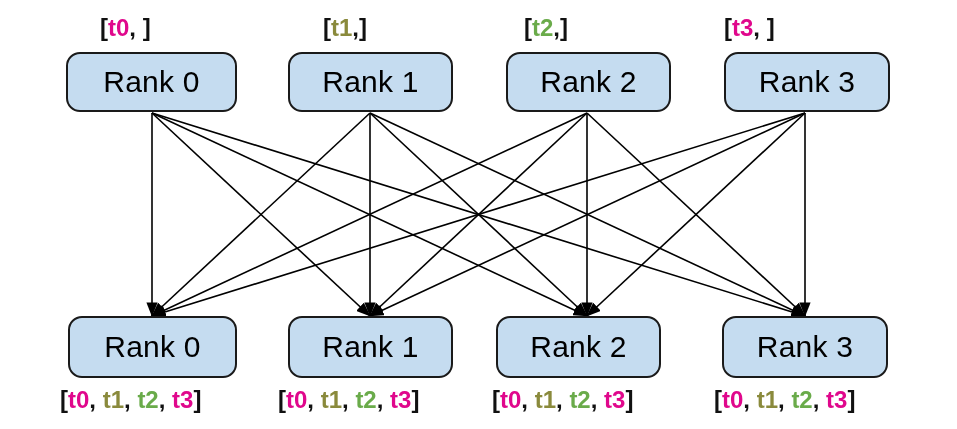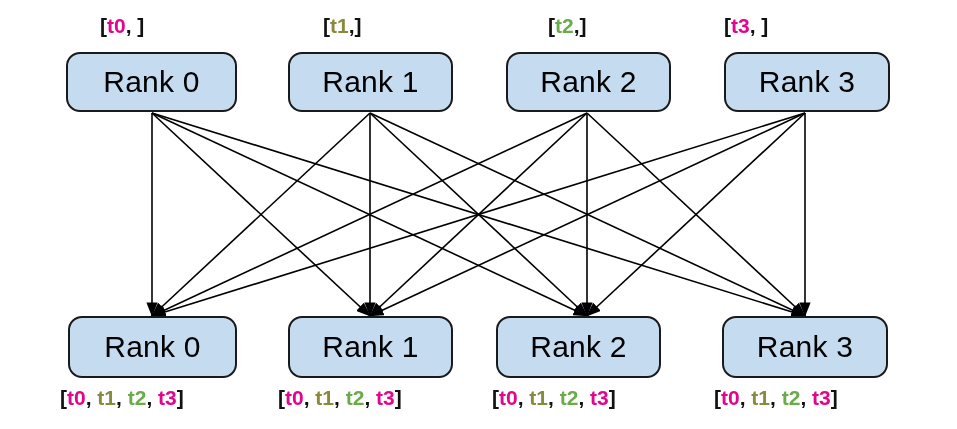--- a/index.html
+++ b/index.html
@@ -33,21 +33,21 @@
     align-items: center;
     justify-content: center;
     color: #000000;
     font-size: 30px;
     font-weight: 400;
     letter-spacing: 0.2px;
     z-index: 3;
   }
   .tensor-label {
     position: absolute;
-    font-size: 21px;
+    font-size: 24px;
     font-weight: 700;
     color: #111111;
     white-space: nowrap;
     z-index: 4;
     letter-spacing: 0px;
   }
   .tensor-label.top { text-align: left; }
   .tok { font-weight: 700; }
 </style>
 </head>
@@ -84,21 +84,21 @@
   <div class="tensor-label top" style="left: 100px; top: 14px;"><span class="tok" style="color: rgb(17, 17, 17);">[</span><span class="tok" style="color: rgb(224, 7, 140);">t0</span><span class="tok" style="color: rgb(17, 17, 17);">, ]</span></div>
   <div class="rank-box" style="left: 66px; top: 52px; width: 171px; height: 60px;">
     <span>Rank 0</span>
   </div>
 
   <div class="tensor-label top" style="left: 323px; top: 14px;"><span class="tok" style="color: rgb(17, 17, 17);">[</span><span class="tok" style="color: rgb(138, 138, 60);">t1</span><span class="tok" style="color: rgb(17, 17, 17);">,]</span></div>
   <div class="rank-box" style="left: 288px; top: 52px; width: 165px; height: 60px;">
     <span>Rank 1</span>
   </div>
 
-  <div class="tensor-label top" style="left: 524px; top: 14px; margin-left: 24px;"><span class="tok" style="color: rgb(17, 17, 17);">[</span><span class="tok" style="color: rgb(106, 171, 74);">t2</span><span class="tok" style="color: rgb(17, 17, 17);">,]</span></div>
+  <div class="tensor-label top" style="left: 524px; top: 14px;"><span class="tok" style="color: rgb(17, 17, 17);">[</span><span class="tok" style="color: rgb(106, 171, 74);">t2</span><span class="tok" style="color: rgb(17, 17, 17);">,]</span></div>
   <div class="rank-box" style="left: 506px; top: 52px; width: 165px; height: 60px;">
     <span>Rank 2</span>
   </div>
 
   <div class="tensor-label top" style="left: 724px; top: 14px;"><span class="tok" style="color: rgb(17, 17, 17);">[</span><span class="tok" style="color: rgb(224, 7, 140);">t3</span><span class="tok" style="color: rgb(17, 17, 17);">, ]</span></div>
   <div class="rank-box" style="left: 724px; top: 52px; width: 166px; height: 60px;">
     <span>Rank 3</span>
   </div>
 
   <div class="rank-box" style="left: 68px; top: 316px; width: 169px; height: 62px;">

